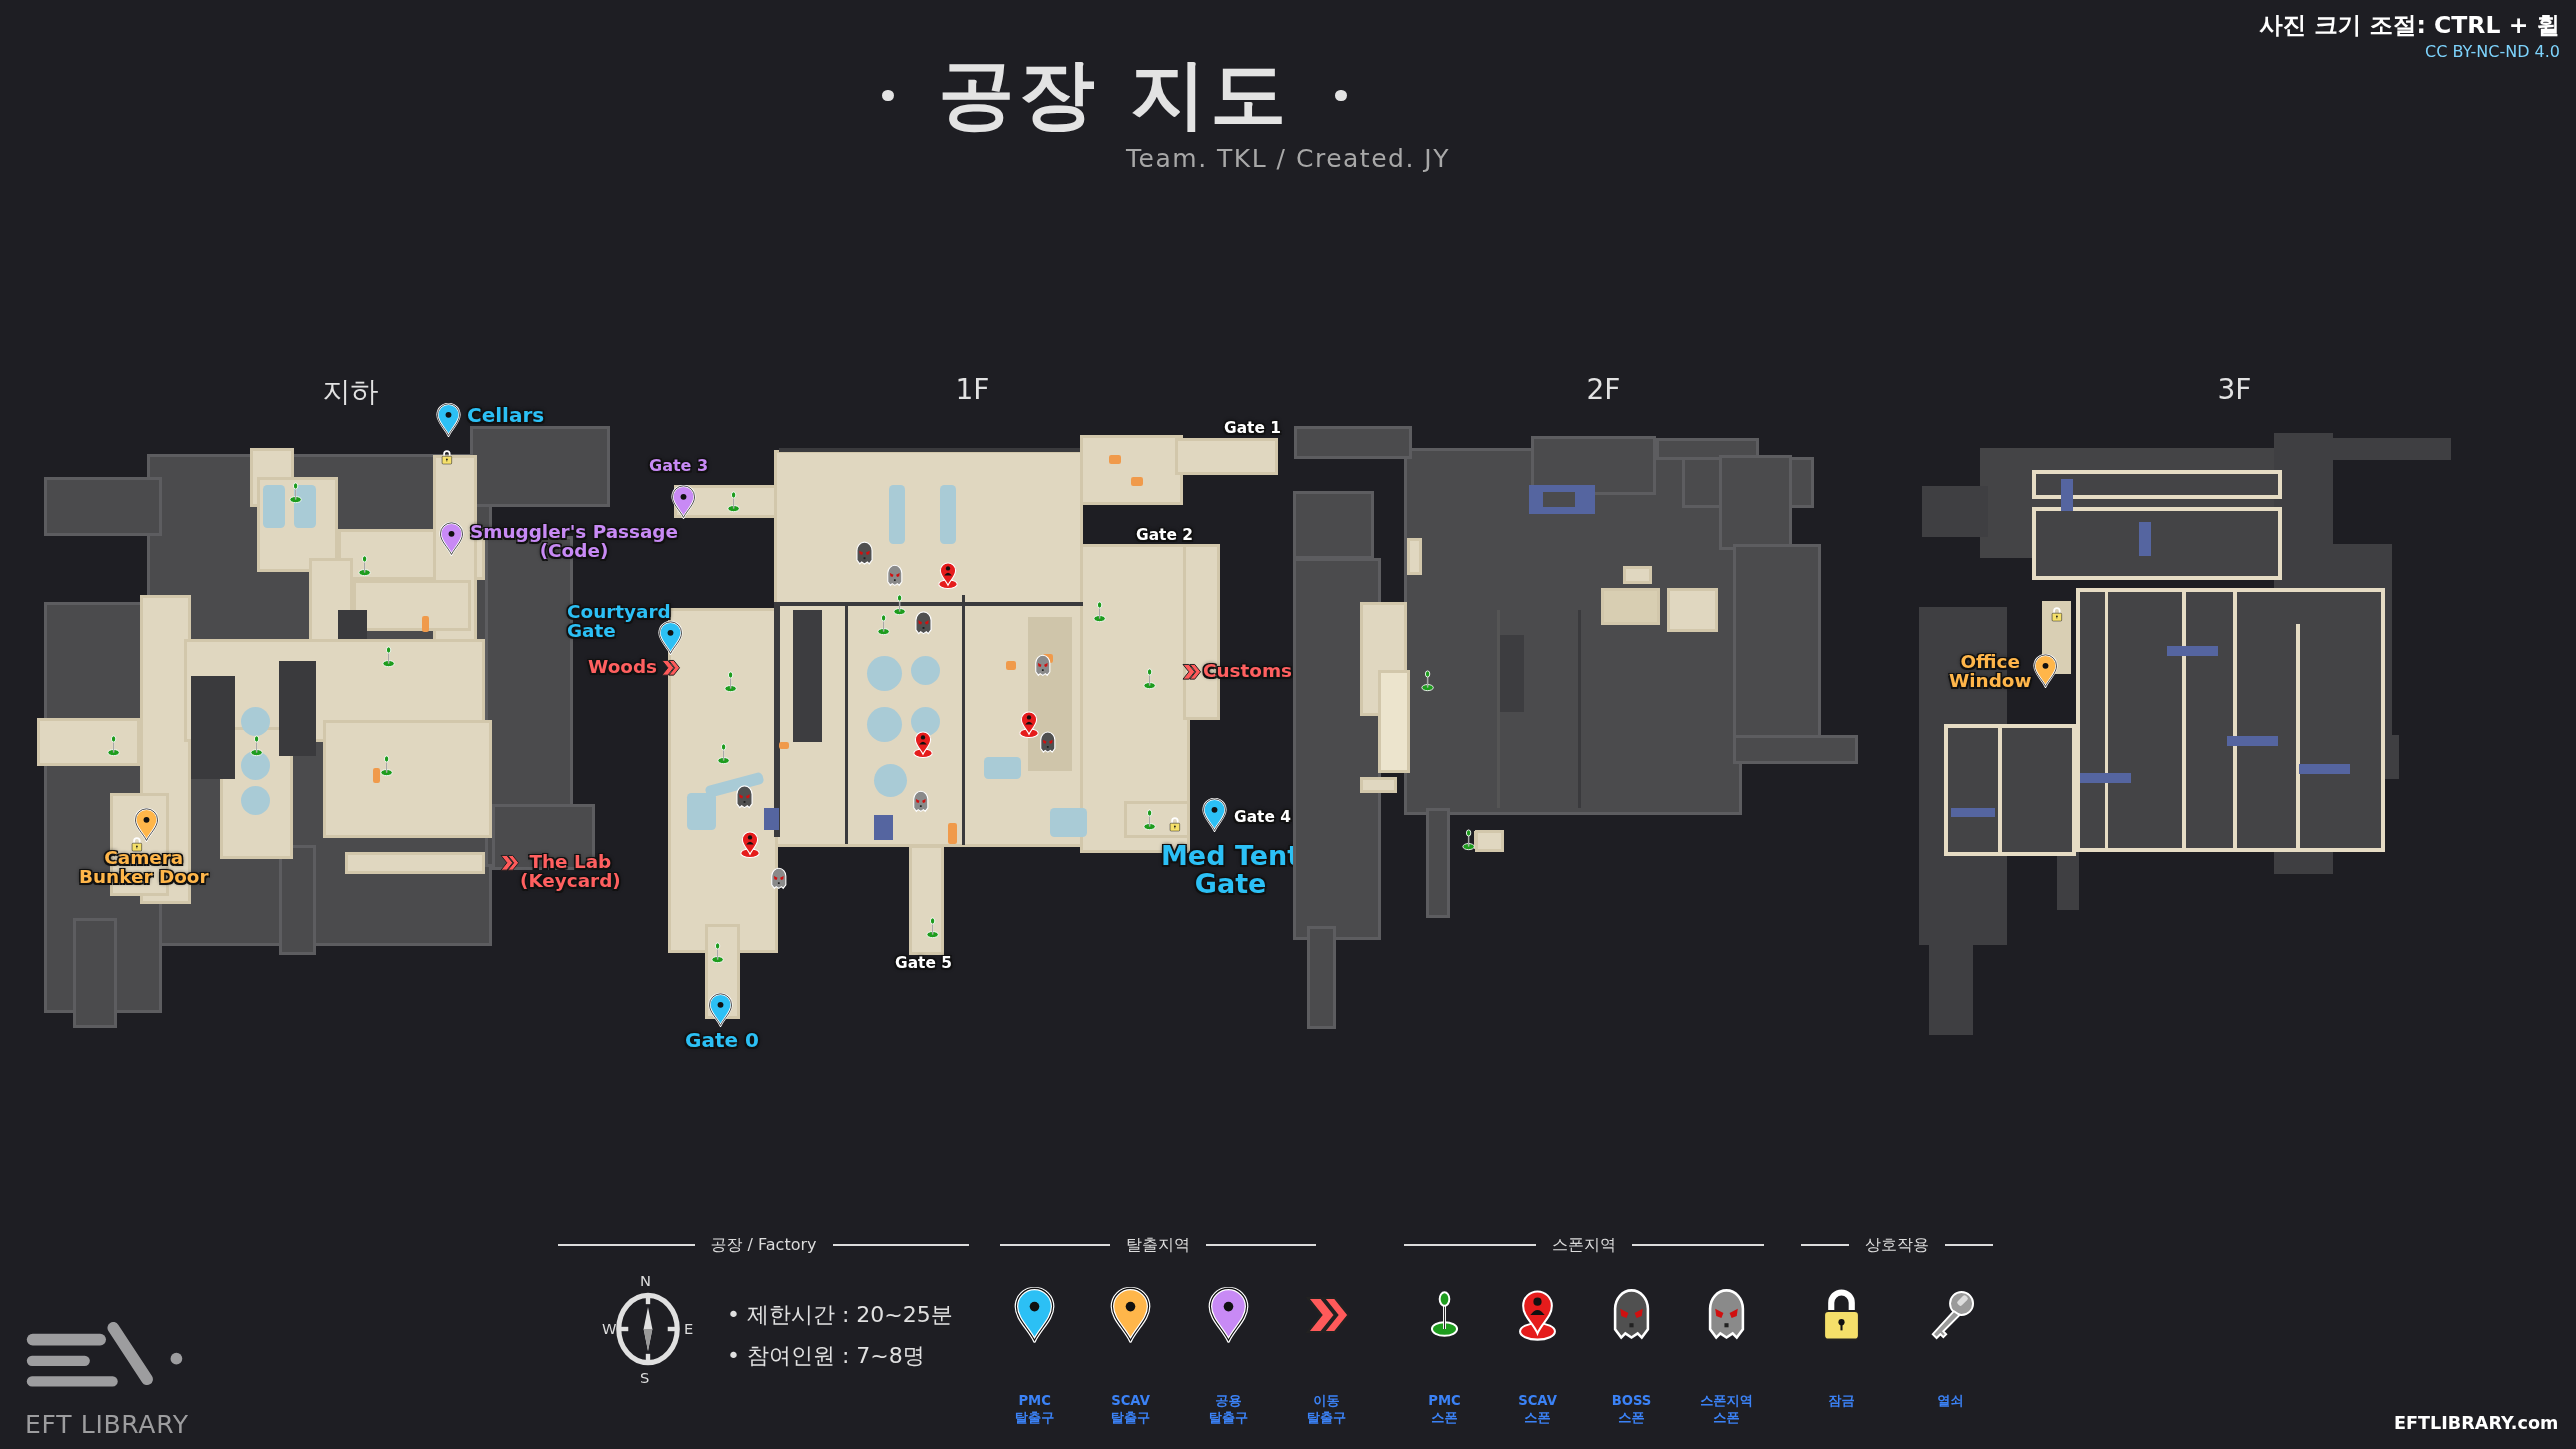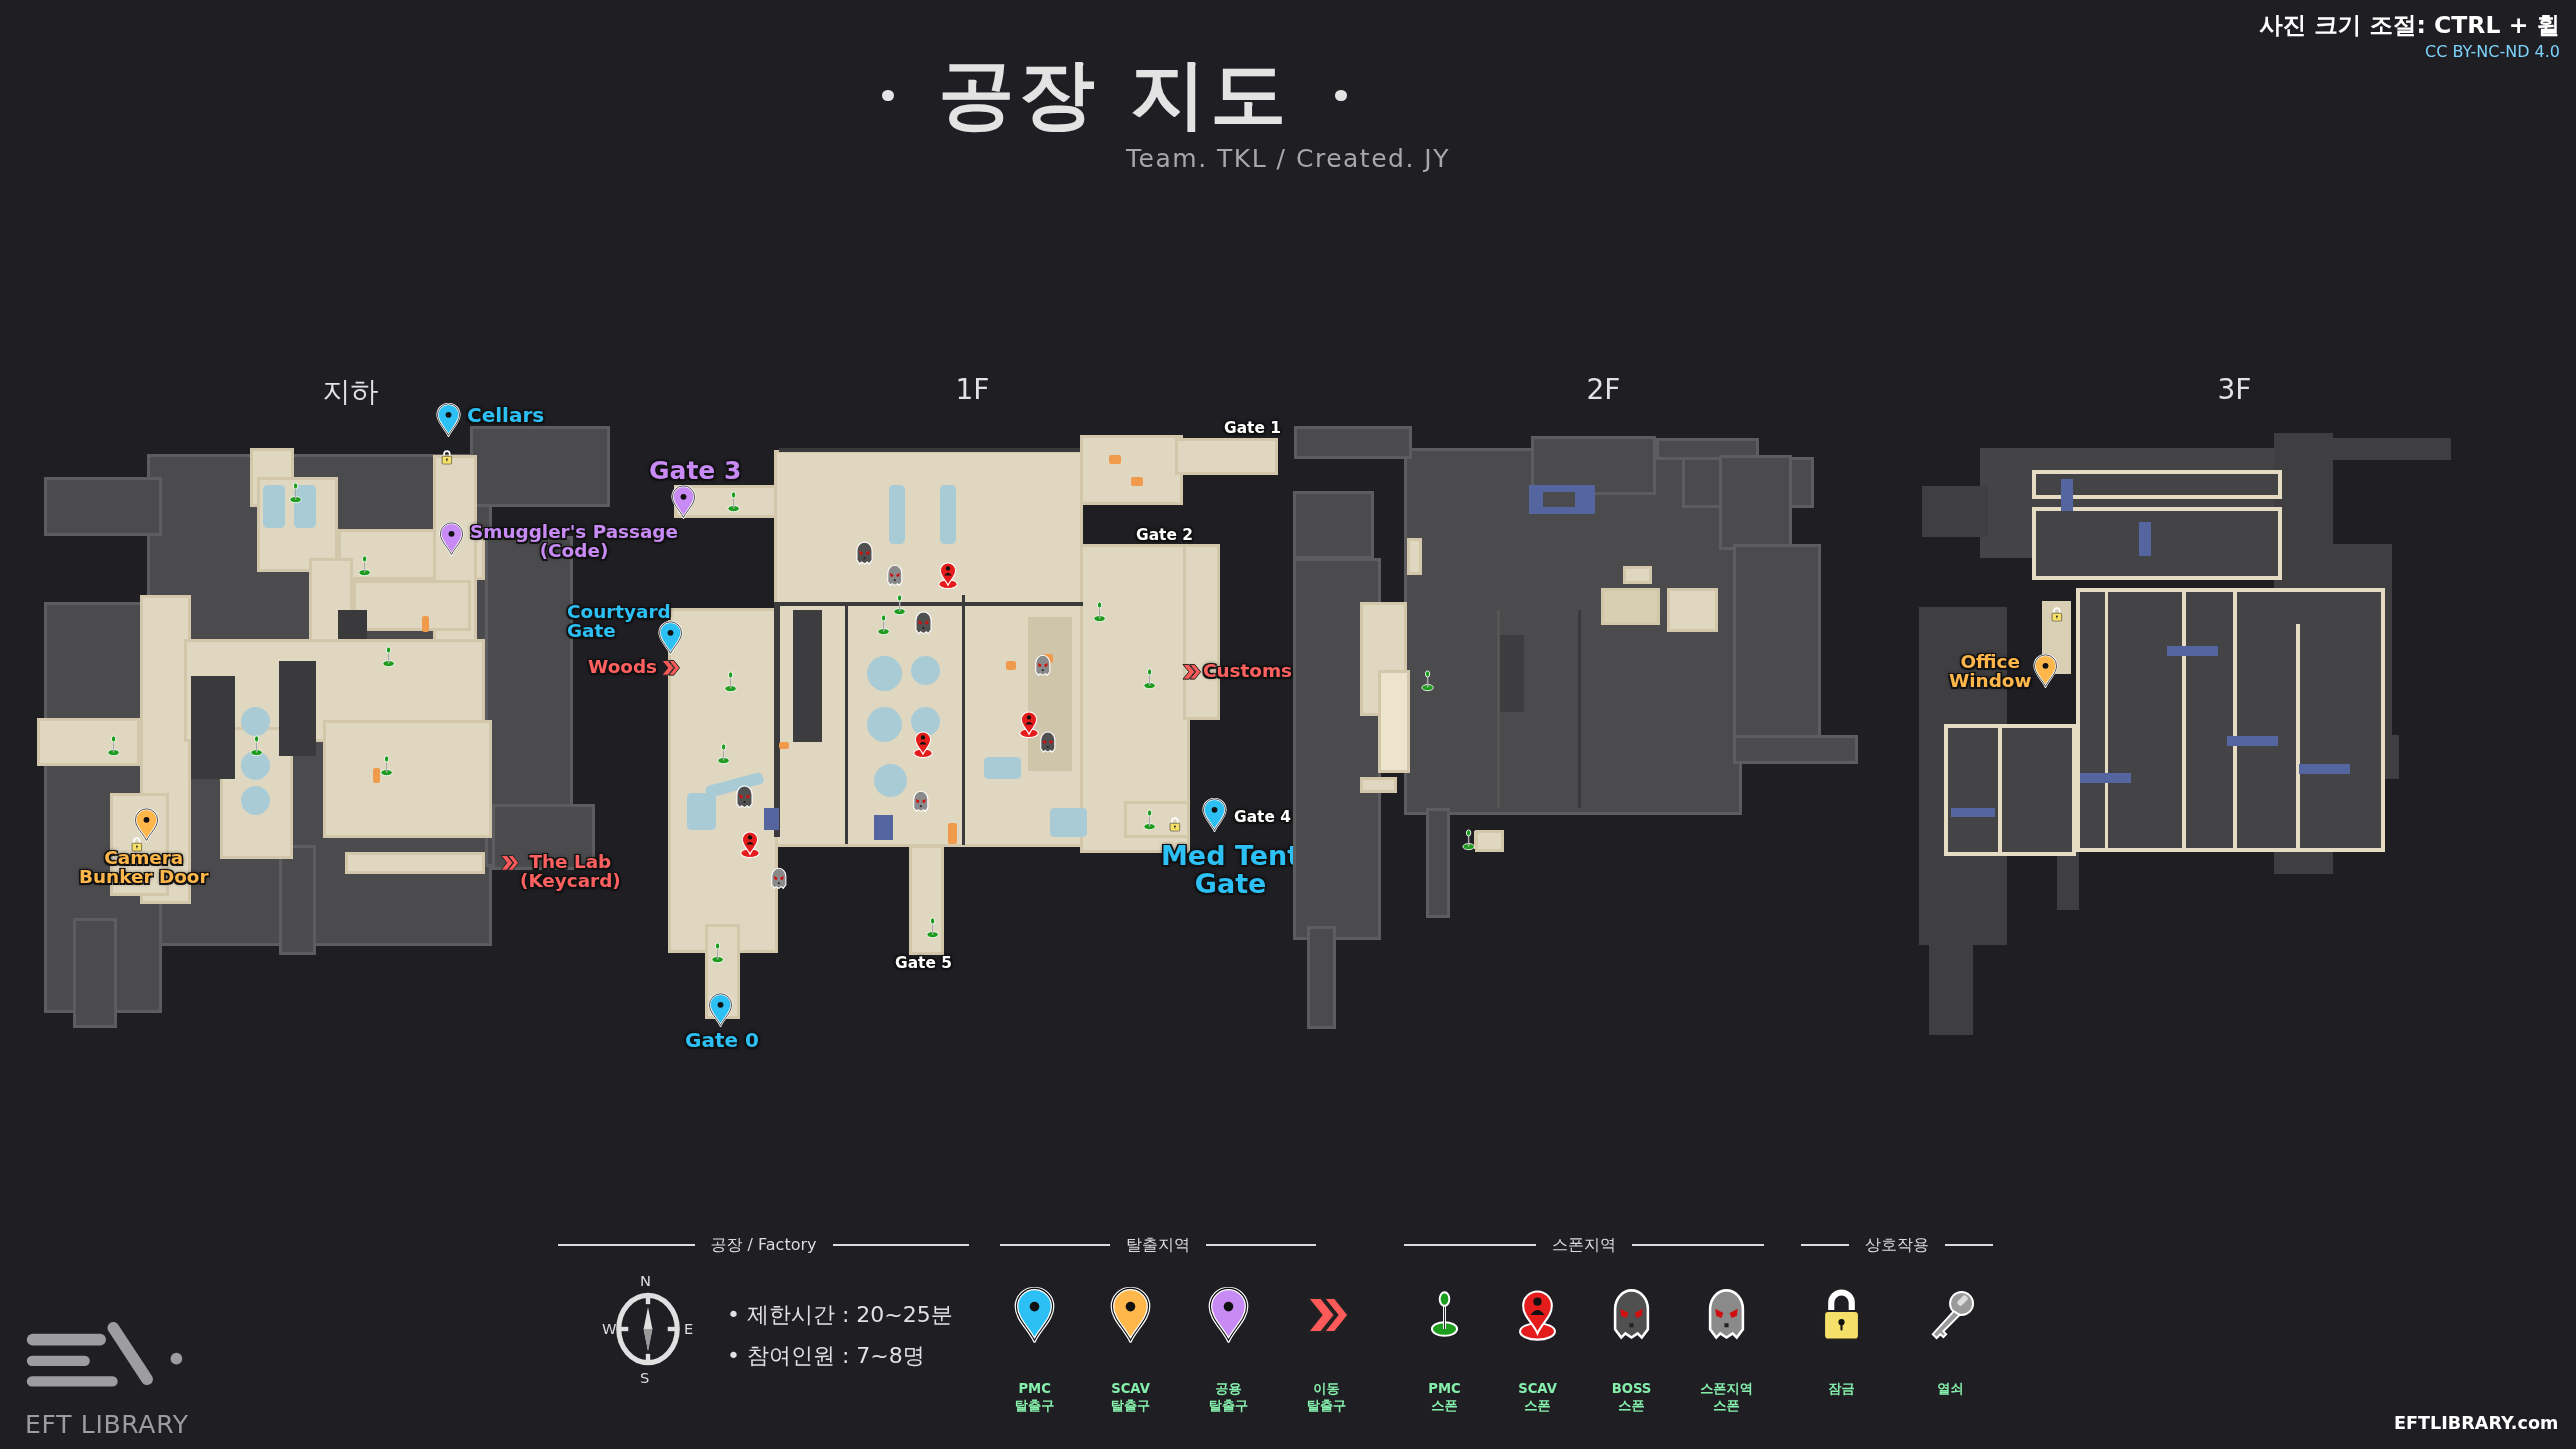--- a/index.html
+++ b/index.html
@@ -40,21 +40,21 @@
   .c-trans { color:#ff6060; }
   .c-white { color:#ffffff; }
 
   
   .leg-section { position:absolute; top:1234px; }
   .leg-head { position:absolute; top:0; height:22px; display:flex; align-items:center; }
   .leg-head .line { height:2.9px; background:#dcdcdc; flex:1; }
   .leg-head .txt { font-size:16px; color:#dcdcdc; padding:0 16px; white-space:nowrap; }
   .leg-item { position:absolute; top:44px; width:81px; text-align:center; }
   .leg-item .ico { height:73px; display:flex; align-items:center; justify-content:center; }
-  .leg-item .lbl { font-size:13.2px; color:#86efac; line-height:1.3; margin-top:29px; white-space:pre-line; font-weight:bold; }
+  .leg-item .lbl { font-size:13.2px; color:#3b82f6; line-height:1.3; margin-top:41px; white-space:pre-line; font-weight:bold; }
   .facts { font-size:22px; color:#e0e0e0; line-height:41px; }
   .footer-url { right:17.6px; bottom:16px; font-size:17.6px; color:#fff; font-weight:bold; }
   .logo-text { left:25px; bottom:10.3px; font-size:25px; color:#9d9d9f; letter-spacing:0.7px; }
 </style>
 </head>
 <body>
 
 <svg width="0" height="0" style="position:absolute">
   <defs>
     <symbol id="pin" viewBox="0 0 34 46">
@@ -231,21 +231,21 @@
   <div class="blk furn-n" style="left:874px;top:815px;width:19px;height:25px"></div>
   <div class="blk furn-n" style="left:764px;top:808px;width:14.7px;height:22px"></div>
   <div class="blk furn-o" style="left:1006px;top:661px;width:10.3px;height:8.8px"></div>
   <div class="blk furn-o" style="left:1043px;top:654px;width:10.3px;height:8.8px"></div>
   <div class="blk furn-o" style="left:1109px;top:455px;width:11.8px;height:8.8px"></div>
   <div class="blk furn-o" style="left:1131px;top:477px;width:11.8px;height:8.8px"></div>
   <div class="blk furn-o" style="left:948px;top:823px;width:8.8px;height:20.6px"></div>
   <div class="blk furn-o" style="left:779px;top:742px;width:10.3px;height:7.3px"></div>
 </div>
 
-<div class="maplbl c-shared" style="left:649px;top:458px;font-size:25px">Gate 3</div>
+<div class="maplbl c-shared" style="left:649px;top:458px;font-size:16px">Gate 3</div>
 <svg class="pin c-shared" style="left:671px;top:485px" viewBox="0 0 34 46" width="25" height="34">
     <use href="#pin"></use>
   </svg>
 <div class="maplbl c-white" style="left:1224px;top:420px;font-size:15.4px">Gate 1</div>
 <div class="maplbl c-white" style="left:1136px;top:527px;font-size:15.4px">Gate 2</div>
 <div class="maplbl c-pmc" style="left:567px;top:602px;font-size:18.4px;white-space:pre">Courtyard
 Gate</div>
 <svg class="pin c-pmc" style="left:658px;top:621px" viewBox="0 0 34 46" width="25" height="34">
     <use href="#pin"></use>
   </svg>

